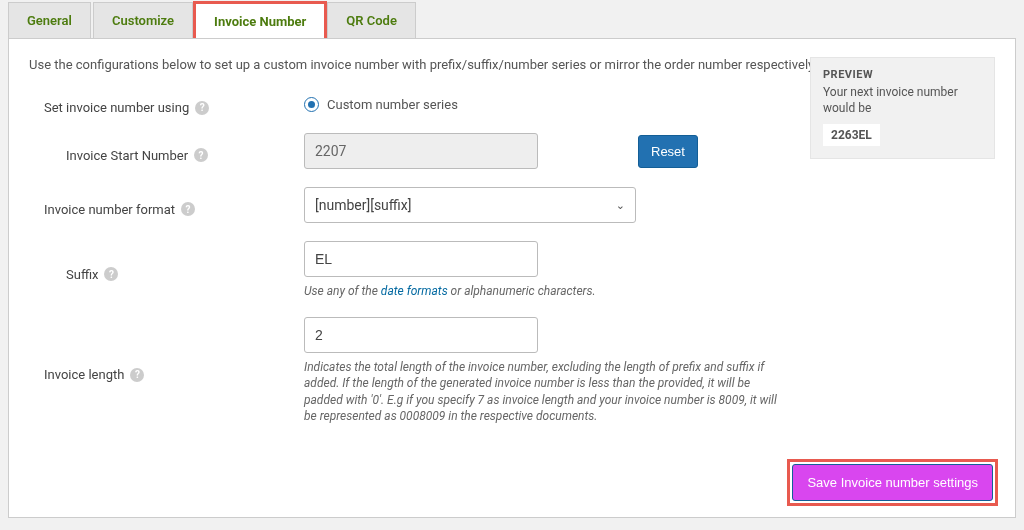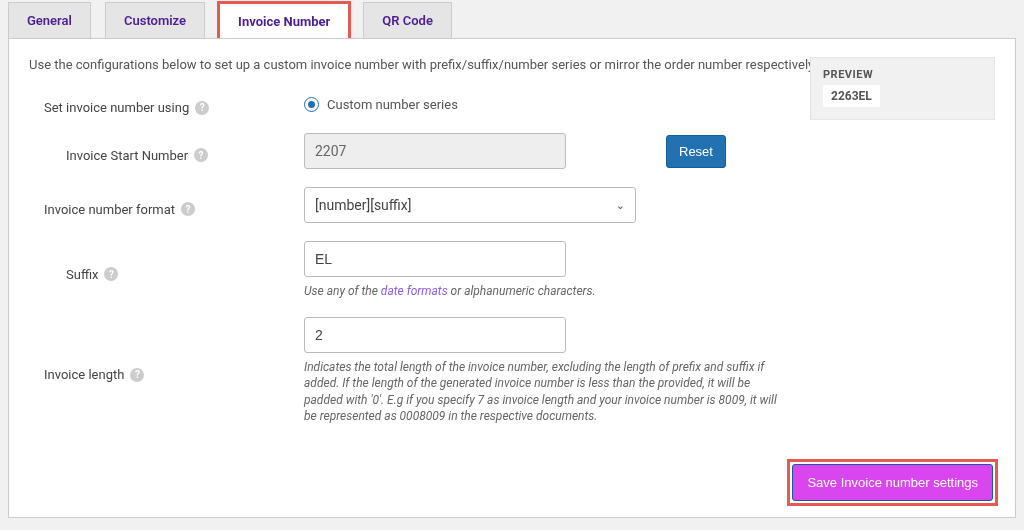--- a/index.html
+++ b/index.html
@@ -19,25 +19,25 @@
   .tabs {
     display: flex;
     gap: 0;
     padding-top: 2px;
   }
   .tab {
     padding: 10px 18px;
     background: #e5e5e5;
     border: 1px solid #ccc;
     border-bottom: none;
-    color: #4c1d95;
+    color: #4d7c0f;
     font-size: 13px;
     font-weight: 600;
     cursor: pointer;
-    margin-right: 14px;
+    margin-right: 2px;
   }
   .tab.active {
     background: #fff;
     border-color: #ccc;
     font-weight: 700;
     position: relative;
     top: 1px;
   }
   .tab.highlight {
     outline: 3px solid #e85a4f;
@@ -155,21 +155,21 @@
     height: 7px;
     background: #2271b1;
     border-radius: 50%;
   }
   .inline-row {
     display: flex;
     align-items: center;
     gap: 100px;
   }
   input.txt, .txt-readonly, .select {
-    width: 262px;
+    width: 234px;
     height: 36px;
     padding: 6px 10px;
     font-size: 14px;
     border: 1px solid #bbb;
     border-radius: 3px;
     background: #fff;
     color: #444;
   }
   .txt-readonly {
     background: #eee;
@@ -202,21 +202,21 @@
   }
   .hint {
     font-size: 12px;
     font-style: italic;
     color: #666;
     margin-top: 6px;
     line-height: 1.35;
     max-width: 500px;
   }
   .hint a {
-    color: #8b5cf6;
+    color: #0369a1;
     text-decoration: none;
   }
   .footer {
     position: absolute;
     bottom: 14px;
     right: 20px;
   }
   .btn-save {
     background: #d946ef;
     color: #fff;
@@ -241,20 +241,21 @@
     <div class="tab">Customize</div>
     <div class="tab active highlight">Invoice Number</div>
     <div class="tab">QR Code</div>
   </div>
 
   <div class="panel">
     <div class="intro">Use the configurations below to set up a custom invoice number with prefix/suffix/number series or mirror the order number respectively.</div>
 
     <div class="preview-box">
       <div class="pv-title">PREVIEW</div>
+      <div class="pv-text">Your next invoice number would be</div>
       <div class="pv-value">2263EL</div>
     </div>
 
     <div class="form-area">
 
       <div class="row">
         <div class="lbl">
           <span>Set invoice number using</span>
           <span class="help-ic">?</span>
         </div>

